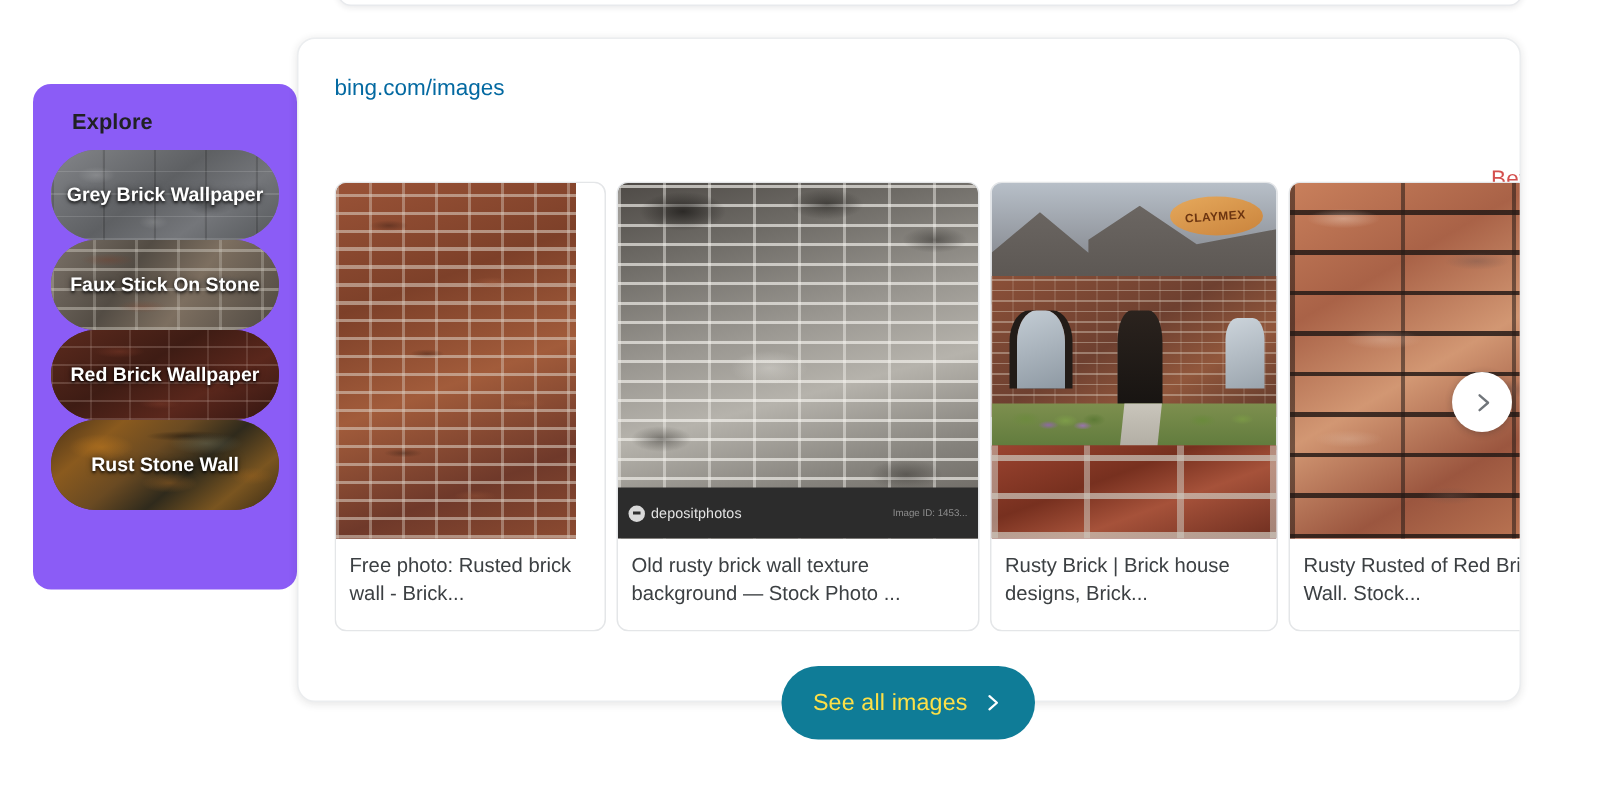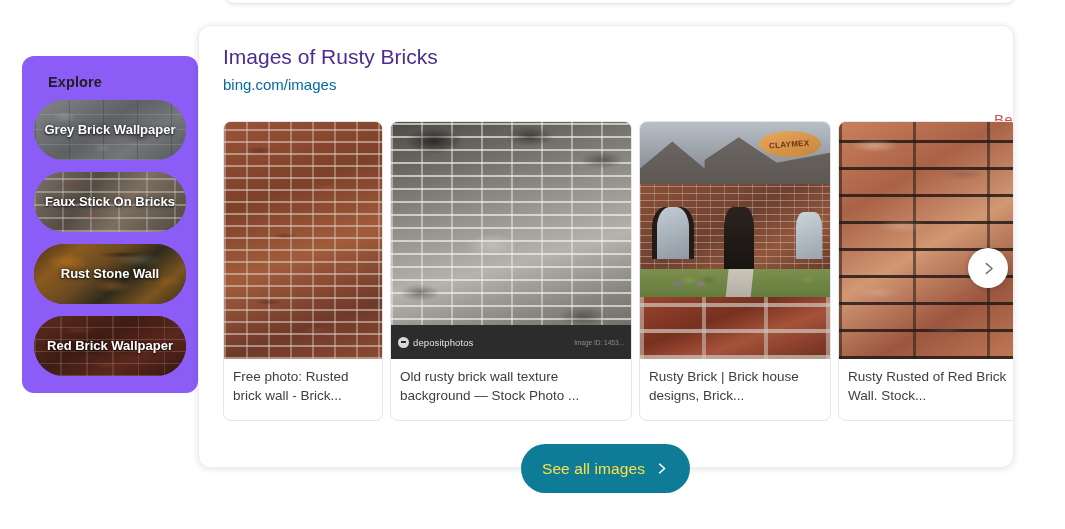--- a/index.html
+++ b/index.html
@@ -46,21 +46,20 @@
   .explore-title {
     font-size: 14.5px;
     font-weight: bold;
     color: #202124;
     letter-spacing: .1px;
     margin: 4px 0 10px 14px;
   }
   .pill-list {
     display: flex;
     flex-direction: column;
-    gap: 12px;
     align-items: center;
   }
   .pill {
     position: relative;
     width: 152px;
     height: 60px;
     border-radius: 34px;
     display: flex;
     align-items: center;
     justify-content: center;
@@ -441,48 +440,47 @@
   <div class="explore-title">Explore</div>
   <div class="pill-list">
 
     <div class="pill">
       <span class="tex tex-grey"></span>
       <span class="pill-label">Grey Brick Wallpaper</span>
     </div>
 
     <div class="pill">
       <span class="tex tex-faux"></span>
-      <span class="pill-label">Faux Stick On Bricks</span>
+      <span class="pill-label">Faux Stick On Stone</span>
+    </div>
+
+    <div class="pill">
+      <span class="tex tex-red"></span>
+      <span class="pill-label">Red Brick Wallpaper</span>
     </div>
 
     <div class="pill">
       <span class="tex tex-rust"></span>
       <span class="pill-label">Rust Stone Wall</span>
     </div>
 
-    <div class="pill">
-      <span class="tex tex-red"></span>
-      <span class="pill-label">Red Brick Wallpaper</span>
-    </div>
-
   </div>
 </aside>
 
 <section class="result-card">
 
   <div class="card-head">
-    <div><a class="card-title">Images of Rusty Bricks</a></div>
     <div><span class="card-url">bing.com/images</span></div>
   </div>
 
   <div class="before-tag">Before</div>
 
   <div class="thumb-strip">
 
-    <div class="thumb-card" style="width:160px;">
+    <div class="thumb-card" style="width:181px;">
       <div class="thumb-img img-redwall" style="width:160px;height:237px;"></div>
       <div class="thumb-cap">Free photo: Rusted brick wall - Brick...</div>
     </div>
 
     <div class="thumb-card" style="width:242px;">
       <div class="thumb-img img-greywall" style="width:240px;height:237px;">
         <div class="watermark-bar">
           <span class="wm-left">
             <span class="wm-mark"></span>
             <span class="wm-text">depositphotos</span>

